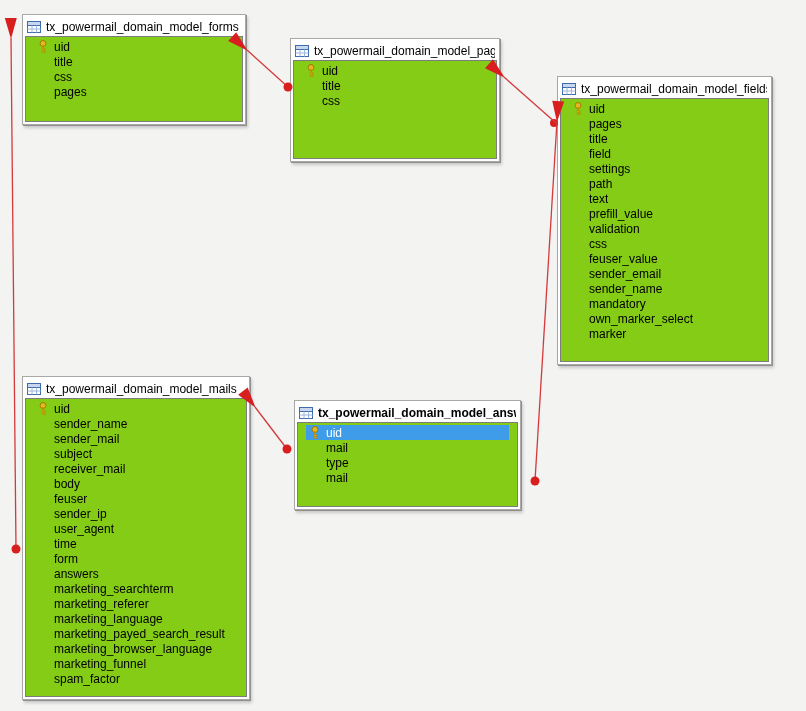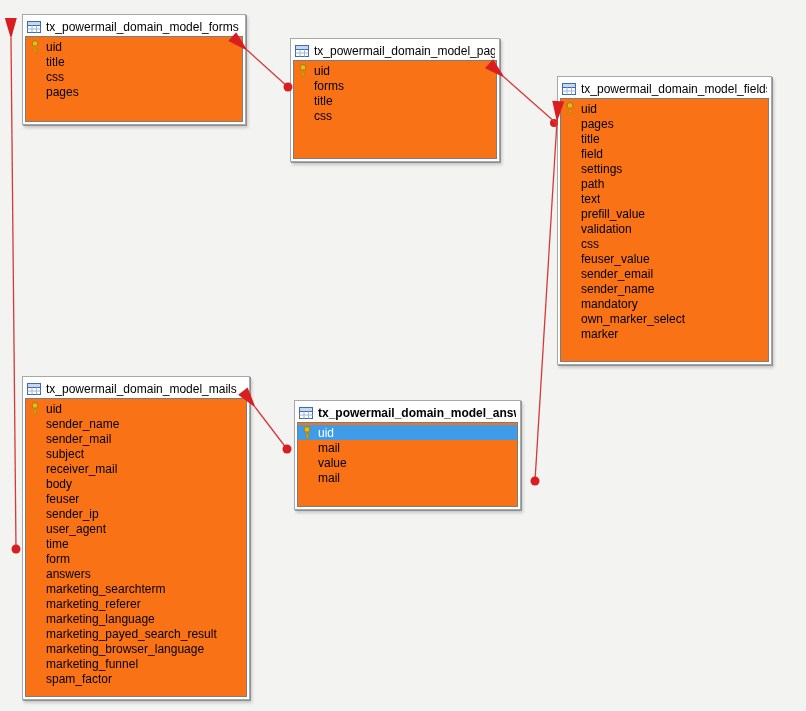--- a/index.html
+++ b/index.html
@@ -34,23 +34,23 @@
   }
   .ttl {
     font-size:12px; color:#000;
     white-space:nowrap; overflow:hidden;
   }
   .entity.selected .ttl { font-weight:bold; }
   .ticon { display:inline-flex; flex:0 0 auto; }
   .ebody {
     flex:1;
     border:1px solid #7d7d7d;
-    background:#f97316;
+    background:#84cc16;
     overflow:hidden;
-    padding:2px 0;
+    padding:2px 8px;
   }
   .row {
     display:flex; align-items:center;
     height:15px;
     font-size:12px; color:#000;
     padding-left:4px; padding-right:2px;
   }
   .row.selected { background:#3f9ce8; color:#ffffff; }
   .kcell {
     width:16px; flex:0 0 16px;
@@ -146,24 +146,20 @@
             <svg width="10" height="13" viewBox="0 0 10 13">
               <circle cx="5" cy="3.4" r="2.9" fill="#ffc20e" stroke="#9c7a00"></circle>
               <circle cx="5" cy="3" r="1.1" fill="#fffbe8" stroke="#9c7a00" stroke-width="0.6"></circle>
               <path d="M4.3 6.2 L4.3 12.3 L7.2 12.3 L7.2 11.1 L5.5 11.1 L5.5 10 L7 10 L7 8.8 L5.5 8.8 L5.5 6.2 Z" fill="#ffc20e" stroke="#9c7a00" stroke-width="0.6"></path>
             </svg>
           </span>
           <span class="rlabel">uid</span>
         </div>
         <div class="row">
           <span class="kcell"></span>
-          <span class="rlabel">forms</span>
-        </div>
-        <div class="row">
-          <span class="kcell"></span>
           <span class="rlabel">title</span>
         </div>
         <div class="row">
           <span class="kcell"></span>
           <span class="rlabel">css</span>
         </div>
       </div>
   </div>
 
   <div class="entity" style="left:557px;top:76px;width:215px;height:289px">
@@ -378,21 +374,21 @@
             </svg>
           </span>
           <span class="rlabel">uid</span>
         </div>
         <div class="row">
           <span class="kcell"></span>
           <span class="rlabel">mail</span>
         </div>
         <div class="row">
           <span class="kcell"></span>
-          <span class="rlabel">value</span>
+          <span class="rlabel">type</span>
         </div>
         <div class="row">
           <span class="kcell"></span>
           <span class="rlabel">mail</span>
         </div>
       </div>
   </div>
 
 </div>
 

